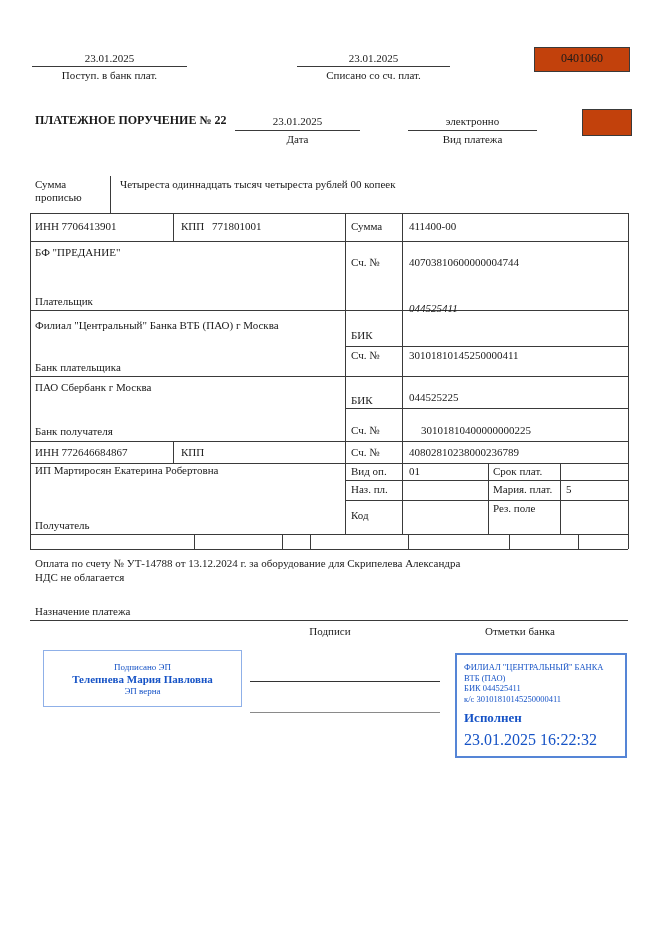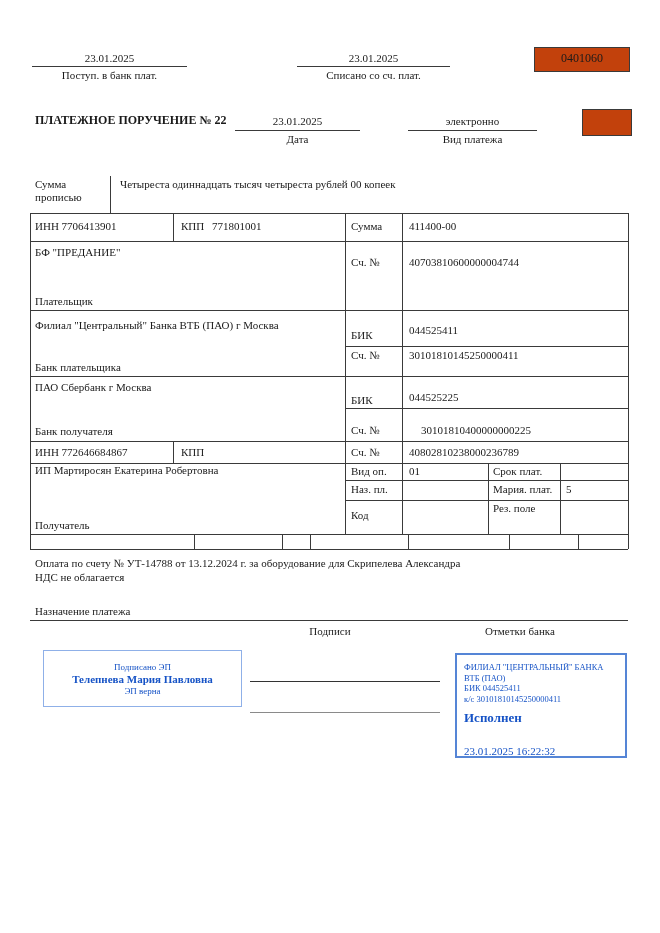--- a/index.html
+++ b/index.html
@@ -22,21 +22,21 @@
   }
   .stamp-sign .small{font-size:9px;}
   .stamp-sign .name{font-size:11px;font-weight:bold;}
   .stamp-bank{
     position:absolute;left:455px;top:653px;width:172px;height:105px;
     border:2px solid #5585d6;color:#1653c6;box-sizing:border-box;
     padding:7px 6px 0 7px;
   }
   .stamp-bank .ln{font-size:8.5px;line-height:1.25;white-space:nowrap;}
   .stamp-bank .status{font-size:13px;font-weight:bold;margin-top:5px;}
-  .stamp-bank .dt{font-size:11px;margin-top:19px;}
+  .stamp-bank .dt{font-size:16px;margin-top:5px;}
   .sig-line1{position:absolute;left:250px;top:681px;width:190px;border-top:1px solid #333;}
   .sig-line2{position:absolute;left:250px;top:712px;width:190px;border-top:1px solid #8a8a8a;}
 </style>
 </head>
 <body>
 
 <div id="page">
 
   <div class="t c" style="left:32px;top:52px;width:155px;">23.01.2025</div>
   <div class="hl" style="left:32px;top:66px;width:155px;"></div>
@@ -82,21 +82,21 @@
 
   <div class="t" style="left:35px;top:246px;">БФ "ПРЕДАНИЕ"</div>
   <div class="t" style="left:35px;top:295px;">Плательщик</div>
   <div class="t" style="left:351px;top:256px;">Сч. №</div>
   <div class="t" style="left:409px;top:256px;">40703810600000004744</div>
   <div class="hl" style="left:30px;top:310px;width:598px;"></div>
 
   <div class="t" style="left:35px;top:319px;">Филиал "Центральный" Банка ВТБ (ПАО) г Москва</div>
   <div class="t" style="left:35px;top:361px;">Банк плательщика</div>
   <div class="t" style="left:351px;top:329px;">БИК</div>
-  <div class="t" style="left:409px;top:324px;">044525411</div>
+  <div class="t" style="left:409px;top:302px;font-style:italic;">044525411</div>
   <div class="hl" style="left:345px;top:346px;width:283px;"></div>
   <div class="t" style="left:351px;top:349px;">Сч. №</div>
   <div class="t" style="left:409px;top:349px;">30101810145250000411</div>
   <div class="hl" style="left:30px;top:376px;width:598px;"></div>
 
   <div class="t" style="left:35px;top:381px;">ПАО Сбербанк г Москва</div>
   <div class="t" style="left:35px;top:425px;">Банк получателя</div>
   <div class="t" style="left:351px;top:394px;">БИК</div>
   <div class="t" style="left:409px;top:391px;">044525225</div>
   <div class="hl" style="left:345px;top:408px;width:283px;"></div>

